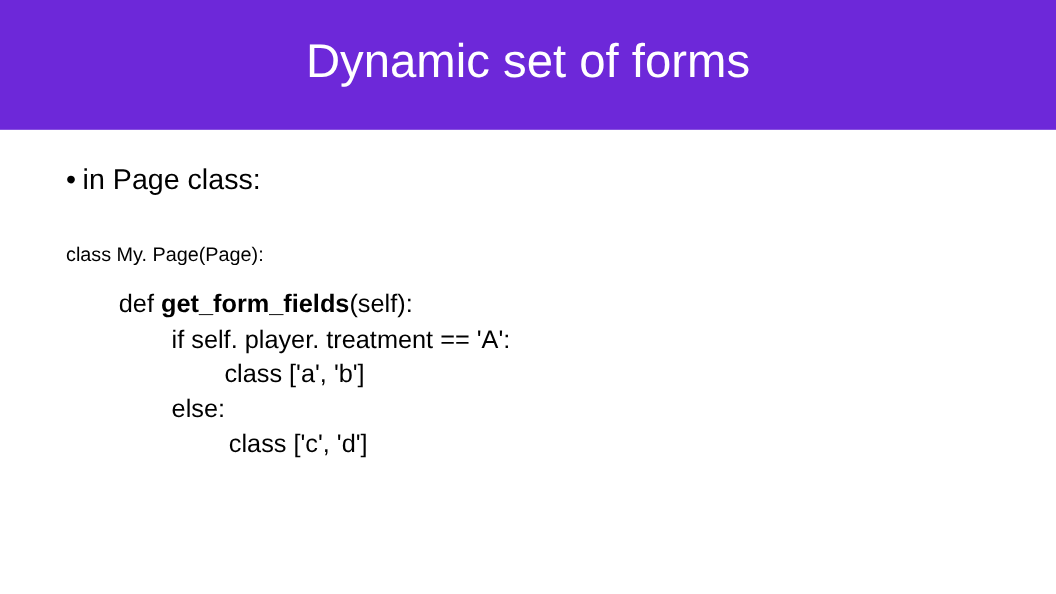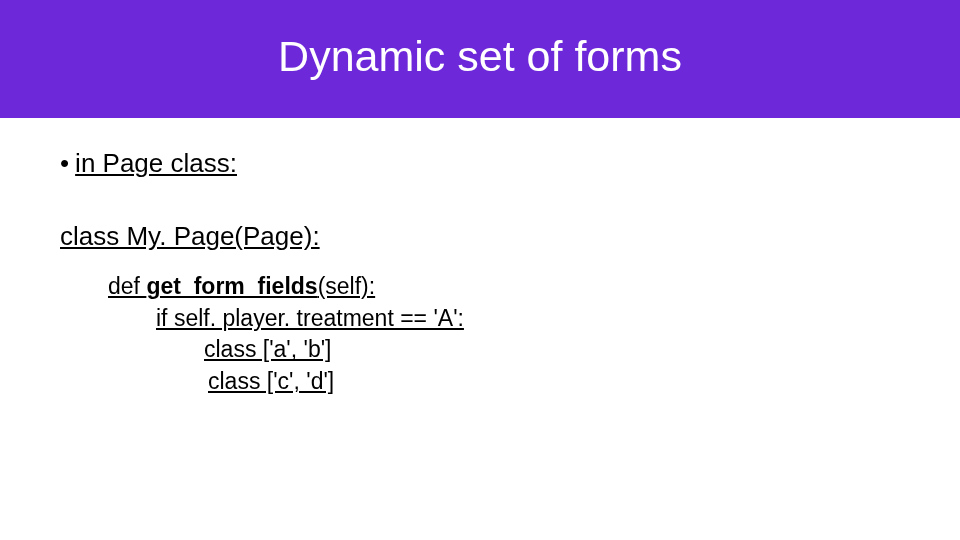--- a/index.html
+++ b/index.html
@@ -22,32 +22,31 @@
   .title {
     color: #ffffff;
     font-size: 43px;
     font-weight: 400;
     text-align: center;
     margin-top: -6px;
   }
   .content {
     padding: 30px 60px 0 60px;
     color: #000000;
-    text-decoration: underline;
   }
   .bullet {
     font-size: 26px;
     margin-bottom: 42px;
   }
   .bullet-dot {
     display: inline-block;
     margin-right: 6px;
   }
   .code-class {
-    font-size: 26px;
+    font-size: 18px;
     margin-bottom: 8px;
   }
   .code-def-wrap {
     padding-left: 48px;
     font-size: 23px;
     line-height: 1.38;
     margin-top: 19px;
   }
   .method-name {
     font-weight: 700;
@@ -77,17 +76,18 @@
 
   <div class="code-class">class My. Page(Page):</div>
 
   <div class="code-def-wrap">
     <div>
       <span>def </span><span class="method-name">get_form_fields</span><span>(self):</span>
     </div>
     <div class="code-if-wrap">
       <div>if self. player. treatment == 'A':</div>
       <div class="code-ret-wrap">class ['a', 'b']</div>
+      <div>else:</div>
       <div class="code-ret2-wrap">class ['c', 'd']</div>
     </div>
   </div>
 
 </div>
 
 </body></html>

